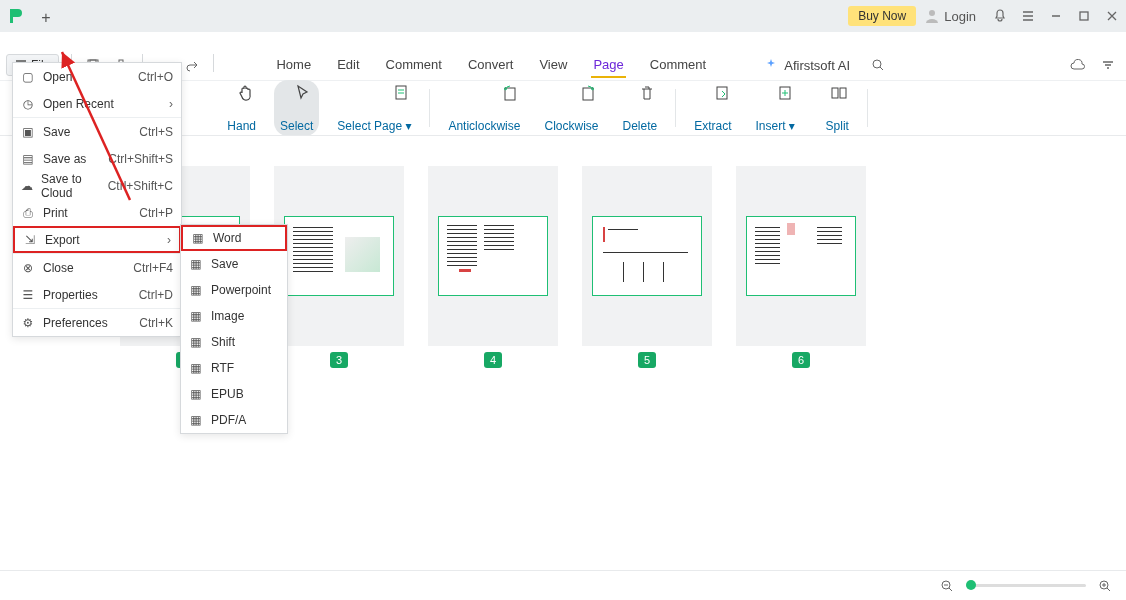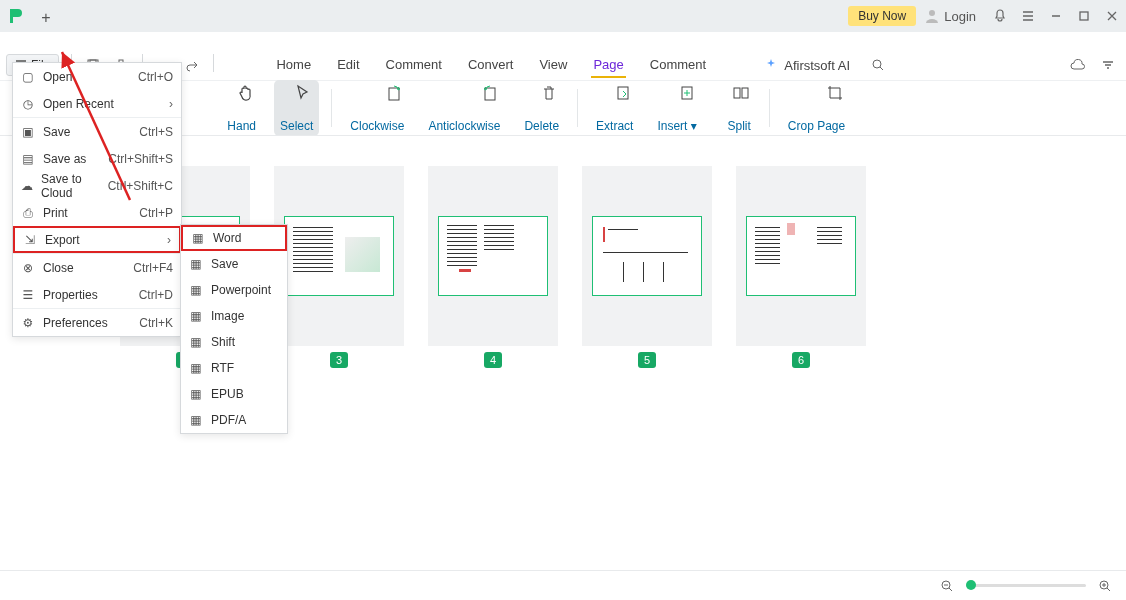--- a/index.html
+++ b/index.html
@@ -21,21 +21,21 @@
 .qa .q { width:22px; height:22px; display:flex; align-items:center; justify-content:center; color:#555; }
 .sep { width:1px; height:18px; background:#d6d9dc; margin:0 4px; }
 .mainmenus { flex:1; display:flex; gap:22px; justify-content:center; font-size:13px; color:#444; }
 .mm { padding:4px 2px; cursor:pointer; }
 .mm.active { color:#6d28d9; border-bottom:2px solid #eab308; }
 .ai { display:flex; align-items:center; gap:6px; font-size:13px; color:#444; margin-right:10px; }
 .searchi,.cloudi,.listi { width:24px; height:24px; display:flex; align-items:center; justify-content:center; color:#555; margin-left:6px; }
 
 .toolbar { height:55px; border-top:1px solid #eef0f2; display:flex; align-items:center; padding:0 10px 0 220px; gap:12px; }
 .tool { display:flex; flex-direction:column; align-items:flex-end; gap:16px; font-size:12px; color:#0369a1; padding:3px 6px; min-width:42px; }
-.tool.sel { background:#e3e6e8; border-radius:5px; }
+.tool.sel { background:#e3e6e8; border-radius:14px; }
 .tool svg, .tool .ico { width:20px; height:20px; }
 .tsep { width:1px; height:38px; background:#e3e6e8; }
 
 .content { position:relative; height:453px; overflow:auto; background:#fff; border-top:1px solid #e8eaec; }
 .thumbs { display:flex; gap:24px; padding:30px 0 0 120px; }
 .thumb { width:130px; display:flex; flex-direction:column; align-items:center; gap:6px; }
 .page { width:130px; height:180px; background:#f1f2f3; display:flex; align-items:center; justify-content:center; }
 .pginner { width:110px; height:80px; background:#fff; border:1px solid #1fbf74; position:relative; overflow:hidden; }
 .pgnum { background:#17a864; color:#fff; font-size:11px; width:18px; height:16px; border-radius:3px; display:flex; align-items:center; justify-content:center; }
 .tl{position:absolute;background:#333;height:1px;}
@@ -181,37 +181,44 @@
         <path d="M6 10 v-4 a1 1 0 0 1 2 0 v-2 a1 1 0 0 1 2 0 v2 a1 1 0 0 1 2 0 v1 a1 1 0 0 1 2 0 v5 a4 4 0 0 1-8 2 l-2-4 a1 1 0 0 1 2 0" fill="none" stroke="#444" stroke-width="1.2"></path>
       </svg>
     <span>Hand</span>
   </div>
   <div class="tool sel">
     <svg class="ico" viewBox="0 0 20 20">
         <path d="M5 3 l3 12 2-4 4-2 z" fill="none" stroke="#444" stroke-width="1.2"></path>
       </svg>
     <span>Select</span>
   </div>
+  <div class="tool">
+    <svg class="ico" viewBox="0 0 20 20">
+        <rect x="5" y="3" width="10" height="13" fill="none" stroke="#444"></rect>
+        <path d="M7 7h6M7 10h6" stroke="#1fbf74"></path>
+      </svg>
+    <span><span>Select Page</span> ▾</span>
+  </div>
   <div class="tsep"></div>
+  <div class="tool">
+    <svg class="ico" viewBox="0 0 20 20">
+        <rect x="5" y="5" width="10" height="12" fill="none" stroke="#444"></rect>
+        <path d="M10 3 a4 4 0 0 0-4 4 M6 7 l-2-1 2-2" fill="none" stroke="#1fbf74"></path>
+      </svg>
+    <span>Anticlockwise</span>
+  </div>
   <div class="tool">
     <svg class="ico" viewBox="0 0 20 20">
         <rect x="5" y="5" width="10" height="12" fill="none" stroke="#444"></rect>
         <path d="M10 3 a4 4 0 0 1 4 4 M14 7 l2-1 -2-2" fill="none" stroke="#1fbf74"></path>
       </svg>
     <span>Clockwise</span>
   </div>
   <div class="tool">
     <svg class="ico" viewBox="0 0 20 20">
-        <rect x="5" y="5" width="10" height="12" fill="none" stroke="#444"></rect>
-        <path d="M10 3 a4 4 0 0 0-4 4 M6 7 l-2-1 2-2" fill="none" stroke="#1fbf74"></path>
-      </svg>
-    <span>Anticlockwise</span>
-  </div>
-  <div class="tool">
-    <svg class="ico" viewBox="0 0 20 20">
         <path d="M5 6h10 M7 6v10h6V6 M8 4h4v2" fill="none" stroke="#444"></path>
       </svg>
     <span>Delete</span>
   </div>
   <div class="tsep"></div>
   <div class="tool">
     <svg class="ico" viewBox="0 0 20 20">
         <rect x="5" y="4" width="10" height="12" fill="none" stroke="#444"></rect>
         <path d="M10 8l3 3-3 3" fill="none" stroke="#1fbf74"></path>
       </svg>
@@ -225,26 +232,20 @@
     <span><span>Insert</span> ▾</span>
   </div>
   <div class="tool">
     <svg class="ico" viewBox="0 0 20 20">
         <rect x="3" y="5" width="6" height="10" fill="none" stroke="#444"></rect>
         <rect x="11" y="5" width="6" height="10" fill="none" stroke="#444"></rect>
       </svg>
     <span>Split</span>
   </div>
   <div class="tsep"></div>
-  <div class="tool">
-    <svg class="ico" viewBox="0 0 20 20">
-        <path d="M5 3v12h12M3 5h12v12" fill="none" stroke="#444"></path>
-      </svg>
-    <span>Crop Page</span>
-  </div>
 </div>
 
 <div class="content">
   <div class="thumbs">
     <div class="thumb">
       <div class="page">
           <div class="pginner">
         <div class="tl" style="top:15px;left:40px;width:55px"></div>
             <div class="tl" style="top:22px;left:40px;width:55px"></div>
             <div class="tl" style="top:29px;left:40px;width:55px"></div>

